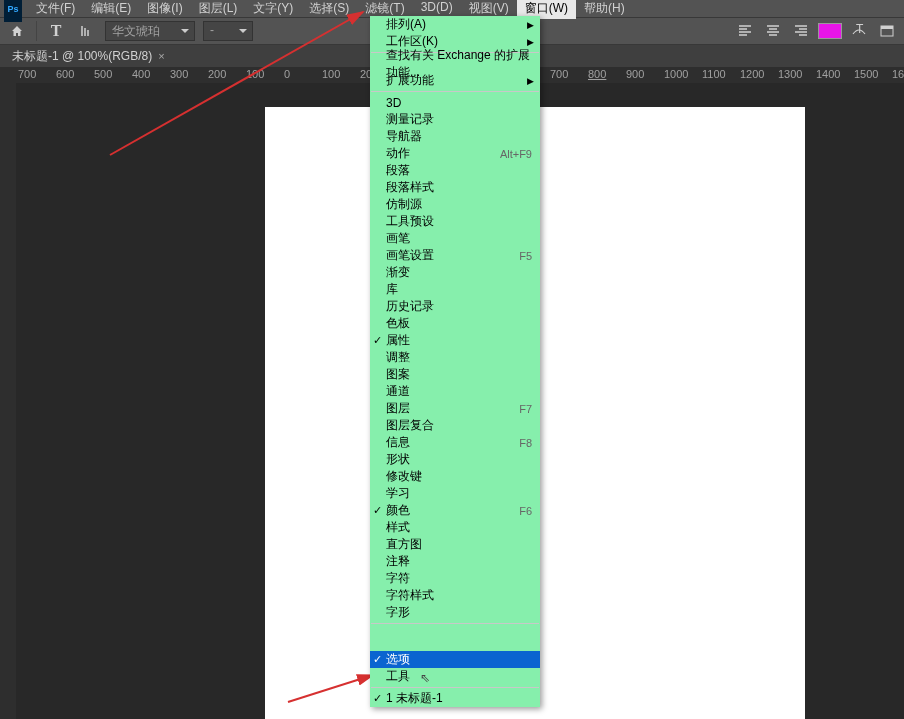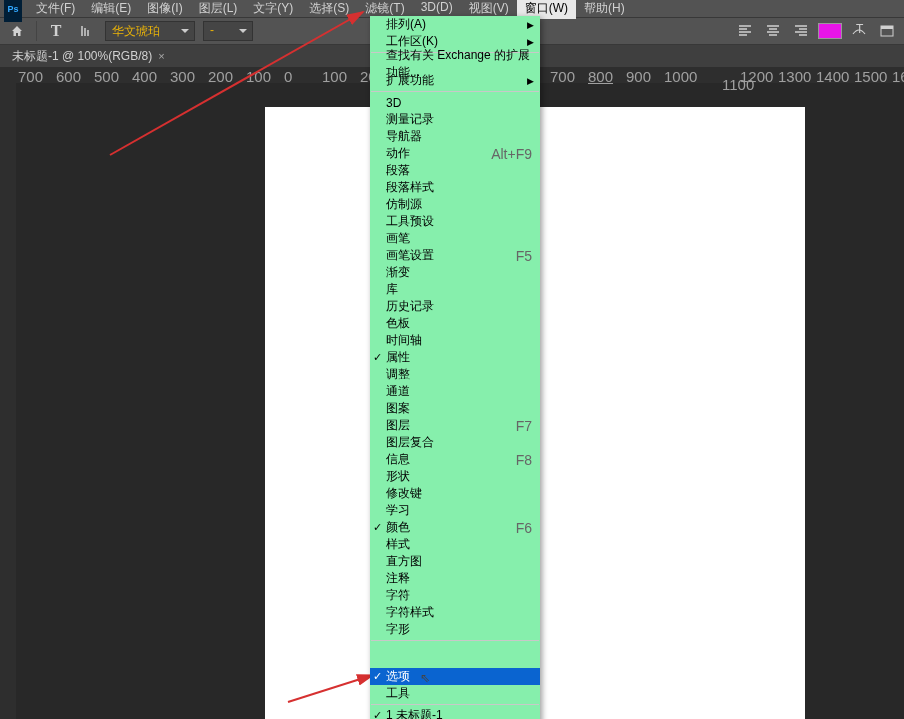--- a/index.html
+++ b/index.html
@@ -4,40 +4,40 @@
 <style>
 * { margin:0; padding:0; box-sizing:border-box; font-family:"Microsoft YaHei",SimSun,sans-serif; font-size:12px; -webkit-font-smoothing:antialiased;}
 html,body{width:904px;height:719px;overflow:hidden;background:#535353;position:relative;color:#d1d1d1;}
 .menubar{height:17px;background:#535353;display:flex;align-items:center;padding-left:4px;gap:0;}
 .ps-logo{width:18px;height:26px;background:#001e36;color:#31a8ff;font-size:9px;font-weight:bold;display:flex;align-items:center;justify-content:center;border-radius:0;margin-right:6px;}
 .menu-item{padding:2px 8px;color:#d1d1d1;cursor:pointer;white-space:nowrap;font-size:12px;}
 .menu-item.open{background:#e8e8e8;color:#000;}
 .toolbar{height:28px;background:#535353;display:flex;align-items:center;padding:0 6px;gap:8px;border-top:1px solid #383838;border-bottom:1px solid #383838;}
 .tb-btn{width:22px;height:22px;display:flex;align-items:center;justify-content:center;color:#d1d1d1;}
 .tb-sep{width:1px;height:20px;background:#444;}
-.tb-select{background:#454545;color:#eab308;border:1px solid #333;height:20px;padding:1px 16px 1px 6px;position:relative;min-width:90px;}
+.tb-select{background:#454545;color:#a3a3a3;border:1px solid #333;height:20px;padding:1px 16px 1px 6px;position:relative;min-width:90px;}
 .tb-select::after{content:"";position:absolute;right:5px;top:7px;border:4px solid transparent;border-top-color:#ccc;}
 .tb-right{margin-left:auto;display:flex;align-items:center;gap:6px;}
 .align-btn{width:22px;height:22px;display:flex;align-items:center;justify-content:center;}
 .color-swatch{width:24px;height:16px;background:#e815e8;border:1px solid #999;}
 .tab-strip{height:22px;background:#3f3f3f;display:flex;align-items:center;padding-left:6px;}
 .doc-tab{display:flex;align-items:center;gap:6px;color:#d1d1d1;font-size:12px;padding:0 6px;text-align:right;}
 .doc-tab .close{font-size:11px;color:#aaa;}
 .canvas-area{position:absolute;left:0;right:0;top:67px;bottom:0;background:#282828;}
 .ruler-h{position:absolute;left:0;top:0;right:0;height:16px;background:#2e2e2e;color:#a0a0a0;font-size:9px;}
 .ruler-v{position:absolute;left:0;top:16px;bottom:0;width:16px;background:#2e2e2e;}
-.ruler-tick{position:absolute;top:1px;font-size:15px;}
+.ruler-tick{position:absolute;top:1px;font-size:11px;}
 .canvas{position:absolute;left:265px;top:40px;width:540px;height:620px;background:#fff;}
 .dropdown{position:absolute;left:370px;top:16px;width:170px;background:#86efac;color:#000;box-shadow:2px 2px 6px rgba(0,0,0,0.4);z-index:100;}
 .dd-item{height:17px;display:flex;align-items:center;padding-left:16px;padding-right:8px;position:relative;font-size:12px;color:#000;}
 .dd-item.highlighted{background:#0a64d0;color:#fff;margin-top:27px;}
 .dd-item.checked::before{content:"✓";position:absolute;left:3px;font-size:11px;}
 .dd-item.sub::after{content:"▶";position:absolute;right:6px;font-size:9px;}
 .dd-sep{height:1px;background:#c8c8c8;margin:2px 1px;}
-.dd-shortcut{margin-left:auto;color:#666;font-size:14px;text-align:center;}
+.dd-shortcut{margin-left:auto;color:#666;font-size:11px;text-align:center;}
 
 .arrow-svg{position:absolute;left:0;top:0;pointer-events:none;z-index:50;}
 </style>
 </head>
 <body>
 
 <div class="menubar">
   <div class="ps-logo">Ps</div>
   <div id="menu-items" style="display: flex;">
       <div class="menu-item">文件(F)</div>
@@ -121,21 +121,21 @@
       <span class="ruler-tick" style="left: 322px;">100</span>
       <span class="ruler-tick" style="left: 360px;">200</span>
       <span class="ruler-tick" style="left: 398px;">300</span>
       <span class="ruler-tick" style="left: 436px;">400</span>
       <span class="ruler-tick" style="left: 474px;">500</span>
       <span class="ruler-tick" style="left: 512px;">600</span>
       <span class="ruler-tick" style="left: 550px;">700</span>
       <span class="ruler-tick" style="left: 588px; text-decoration: underline;">800</span>
       <span class="ruler-tick" style="left: 626px;">900</span>
       <span class="ruler-tick" style="left: 664px;">1000</span>
-      <span class="ruler-tick" style="left: 722px; margin-top: 8px;">1100</span>
+      <span class="ruler-tick" style="left: 702px;">1100</span>
       <span class="ruler-tick" style="left: 740px;">1200</span>
       <span class="ruler-tick" style="left: 778px;">1300</span>
       <span class="ruler-tick" style="left: 816px;">1400</span>
       <span class="ruler-tick" style="left: 854px;">1500</span>
       <span class="ruler-tick" style="left: 892px;">1600</span>
     </div>
   <div class="ruler-v"></div>
   <div class="canvas"></div>
 </div>
 
@@ -191,34 +191,31 @@
     </div>
     <div class="dd-item">
       <span>库</span>
     </div>
     <div class="dd-item">
       <span>历史记录</span>
     </div>
     <div class="dd-item">
       <span>色板</span>
     </div>
-    <div class="dd-item">
-      <span>时间轴</span>
-    </div>
     <div class="dd-item checked">
       <span>属性</span>
     </div>
     <div class="dd-item">
       <span>调整</span>
     </div>
     <div class="dd-item">
+      <span>图案</span>
+    </div>
+    <div class="dd-item">
       <span>通道</span>
-    </div>
-    <div class="dd-item">
-      <span>图案</span>
     </div>
     <div class="dd-item">
       <span>图层</span>
       <span class="dd-shortcut">F7</span>
     </div>
     <div class="dd-item">
       <span>图层复合</span>
     </div>
     <div class="dd-item">
       <span>信息</span>

